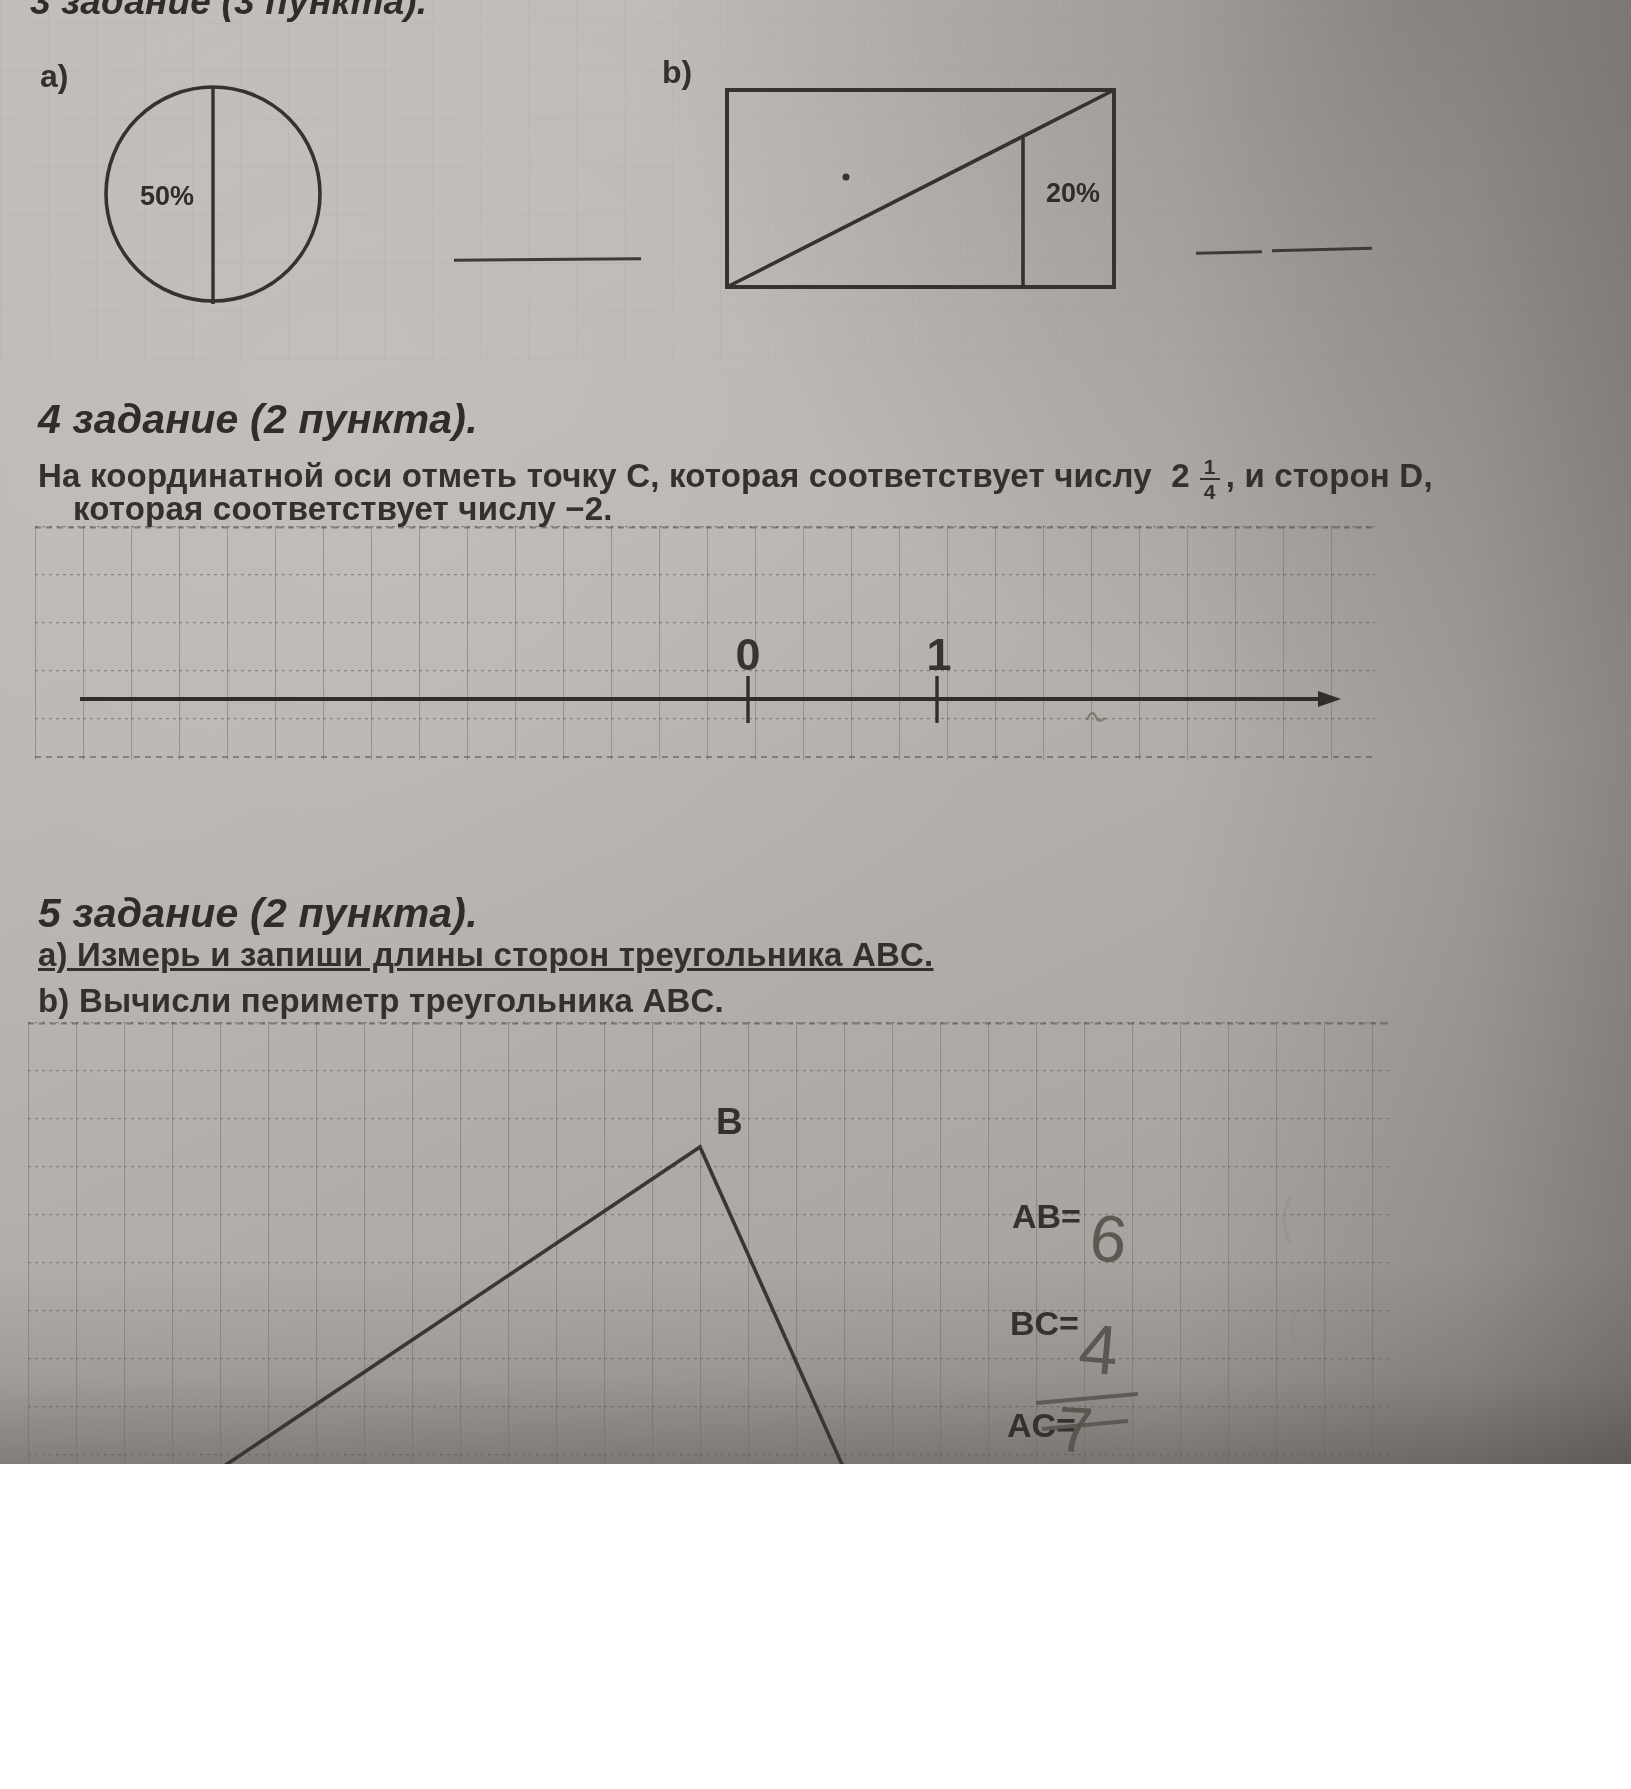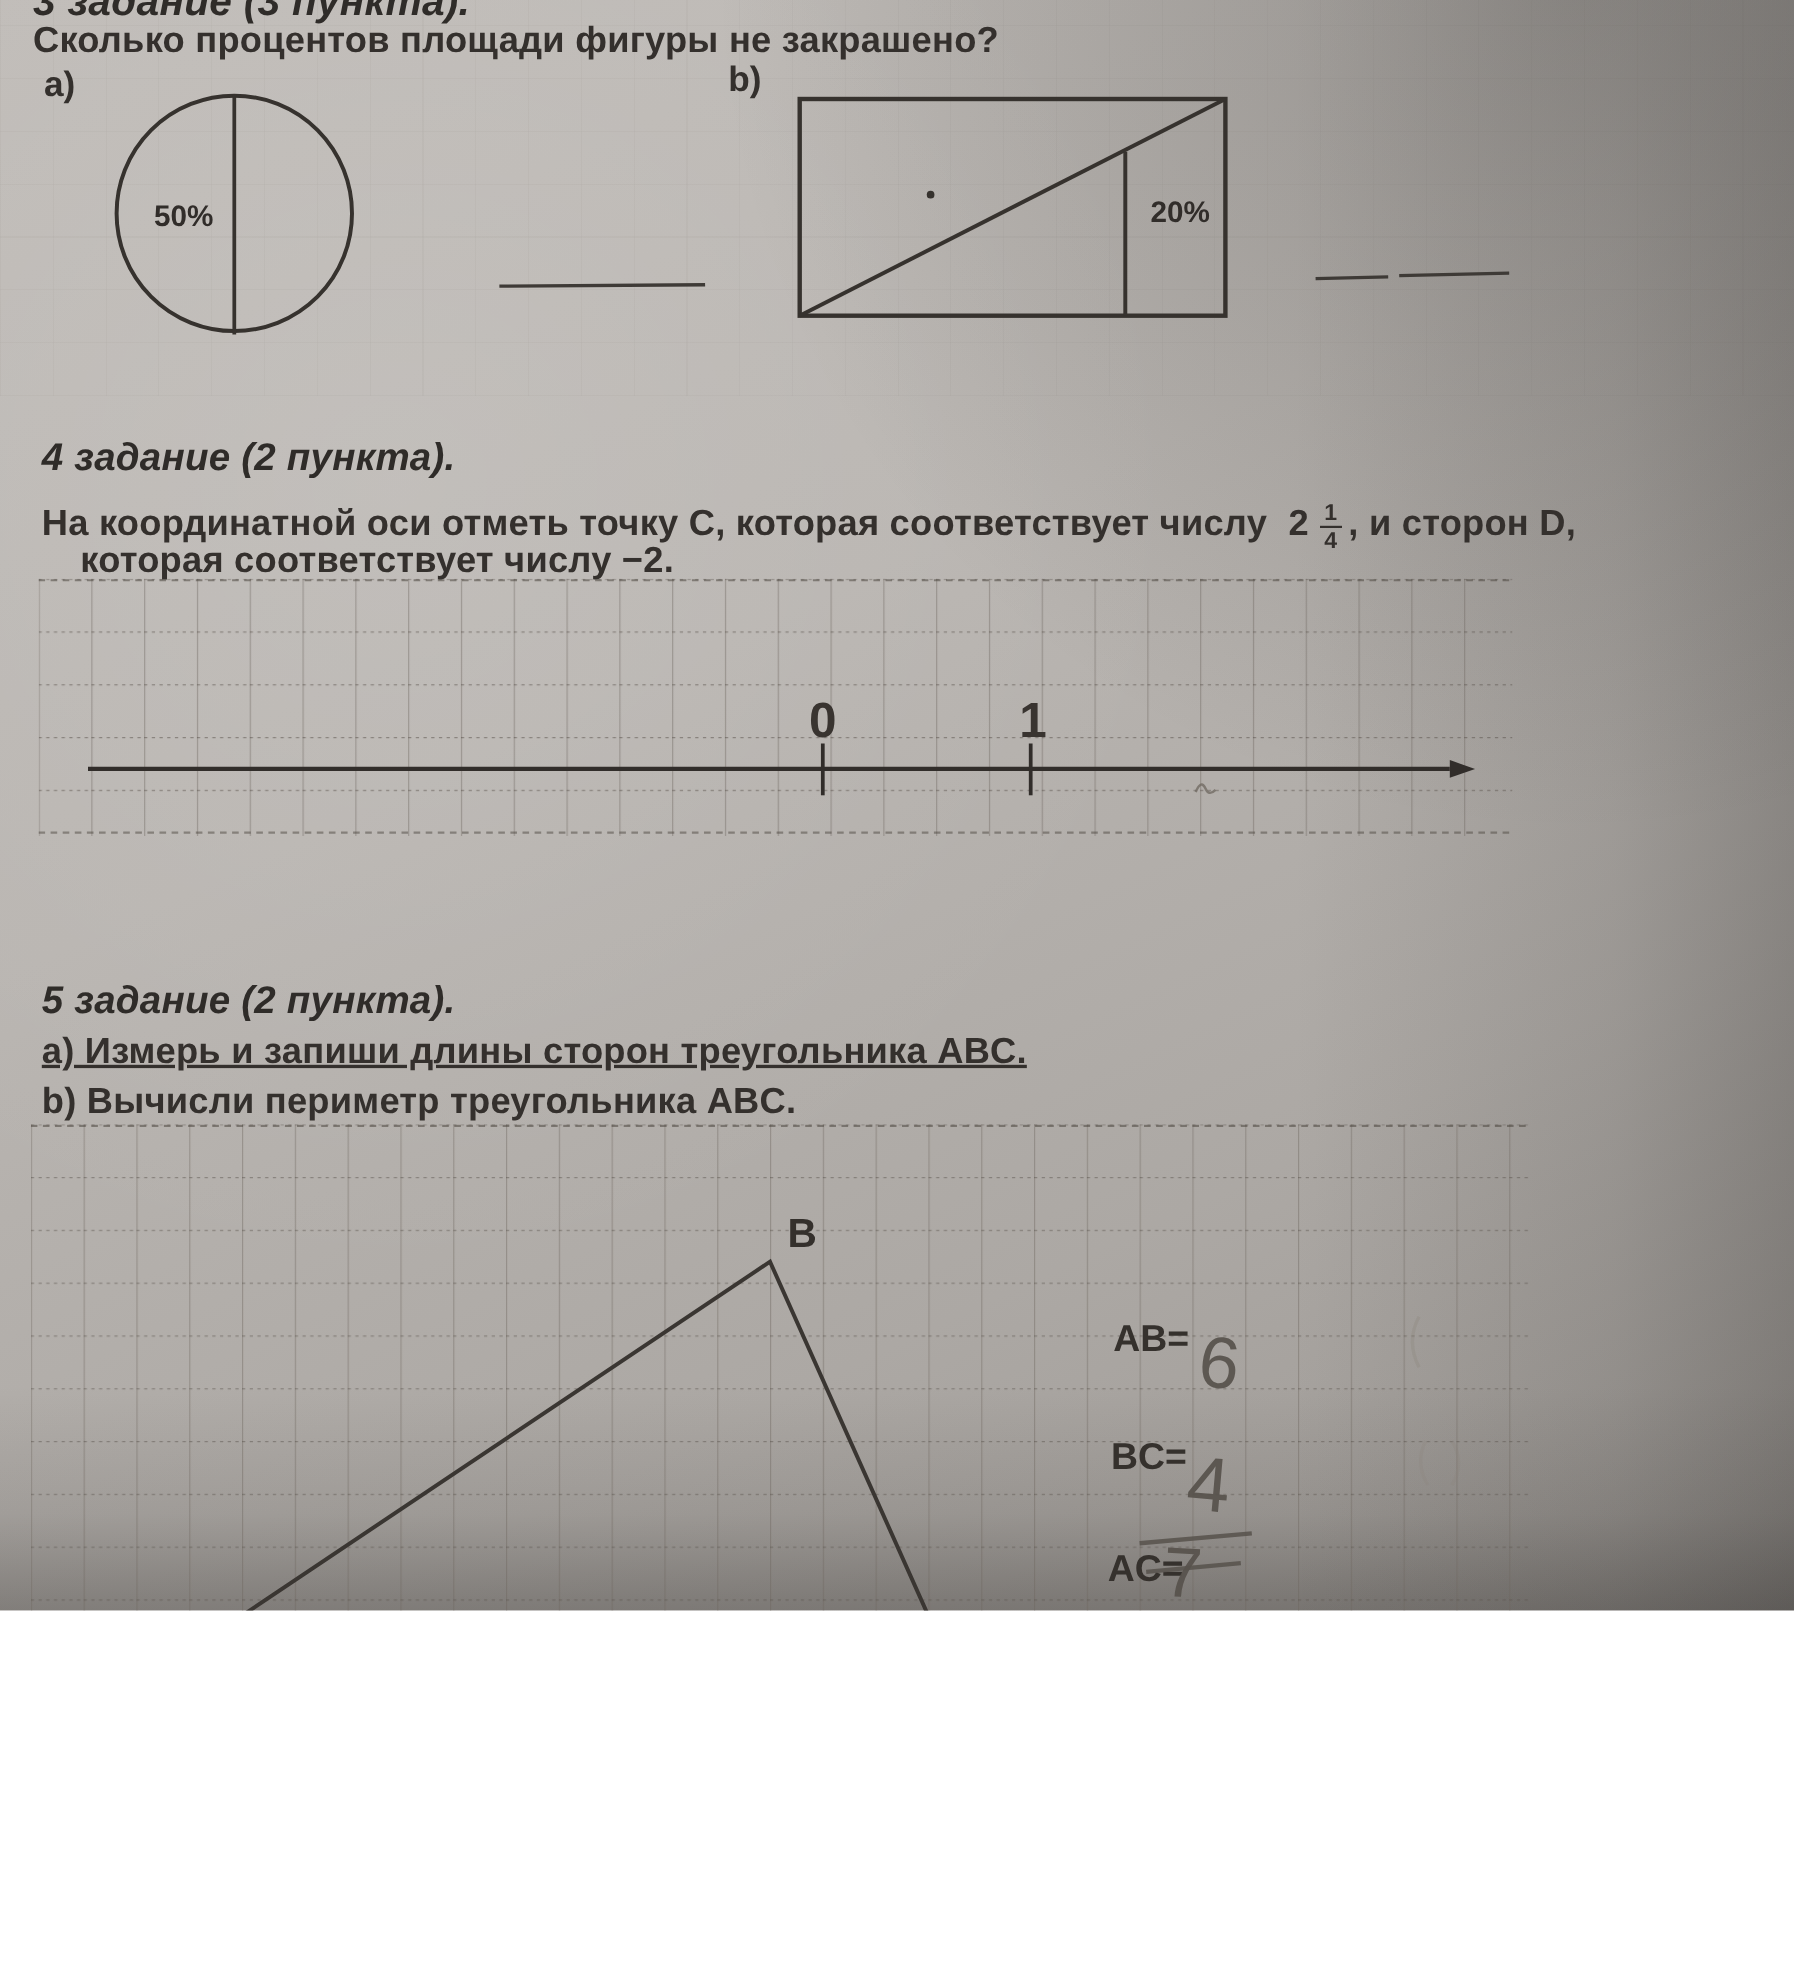--- a/index.html
+++ b/index.html
@@ -7,21 +7,21 @@
        font-family:"Liberation Sans","DejaVu Sans",sans-serif;}
   .photo{position:relative;width:1631px;height:1464px;overflow:hidden;
     background:
       radial-gradient(circle at 88% -2%, rgba(25,23,21,0.25), rgba(25,23,21,0) 38%),
       radial-gradient(circle at 22% 30%, rgba(255,255,255,0.10), rgba(255,255,255,0) 45%),
       linear-gradient(90deg, rgba(30,28,26,0) 72%, rgba(30,28,26,0.12) 90%, rgba(30,28,26,0.26) 100%),
       linear-gradient(0deg, rgba(25,23,21,0.30) 0%, rgba(25,23,21,0.10) 6%, rgba(25,23,21,0) 14%),
       linear-gradient(155deg, #c0bcb8 0%, #b9b5b1 40%, #aca8a4 72%, #9b9793 100%);
     color:#33302d;}
   .abs{position:absolute;}
-  .h-bold{font-weight:700;font-style:italic;font-size:35px;letter-spacing:0.2px;color:#2f2c29;}
+  .h-bold{font-weight:700;font-style:italic;font-size:41px;letter-spacing:0.2px;color:#2f2c29;}
   .body-text{font-weight:600;font-size:33px;letter-spacing:0.2px;color:#34302d;}
   .part-label{font-weight:600;font-size:32px;color:#34302d;}
   .answer-line{border-bottom:3px solid #3e3a36;height:0;}
   .frac{display:inline-block;vertical-align:-12px;text-align:center;line-height:1;margin:0 6px 0 10px;}
   .frac .num{display:block;font-size:21px;font-weight:600;padding:0 4px 1px;border-bottom:2.5px solid #34302d;}
   .frac .den{display:block;font-size:21px;font-weight:600;padding-top:1px;}
   .ghost-grid{background:
       repeating-linear-gradient(90deg, rgba(80,74,68,0.10) 0 1px, transparent 1px 48px),
       repeating-linear-gradient(0deg, rgba(80,74,68,0.10) 0 1px, transparent 1px 48px);
       opacity:.55;}
@@ -29,21 +29,20 @@
 </style>
 </head>
 <body>
 
 <div class="photo">
 
   <div class="abs ghost-grid" style="left:0;top:55;width:1631px;height:360px;opacity:.35;"></div>
 
   <div class="abs h-bold" style="left:30px;top:-19px;font-size:37px;">3 задание (3 пункта).</div>
 
-  <div class="abs body-text" style="left:30px;top:17px;">Сколько процентов площади фигуры не закрашено?</div>
 
   <div class="abs part-label" style="left:40px;top:58px;">a)</div>
 
   <svg class="abs" style="left:95px;top:78px;" width="245" height="235" viewBox="0 0 245 235">
     <circle cx="118" cy="116" r="107" fill="none" stroke="#36322e" stroke-width="3.6"></circle>
     <line x1="118" y1="8" x2="118" y2="226" stroke="#36322e" stroke-width="3.4"></line>
     <text x="72" y="127" text-anchor="middle" font-size="27" font-weight="700" fill="#312d2a">50%</text>
   </svg>
 
   <div class="abs answer-line" style="left:454px;top:258px;width:187px;transform:rotate(-0.4deg);"></div>

